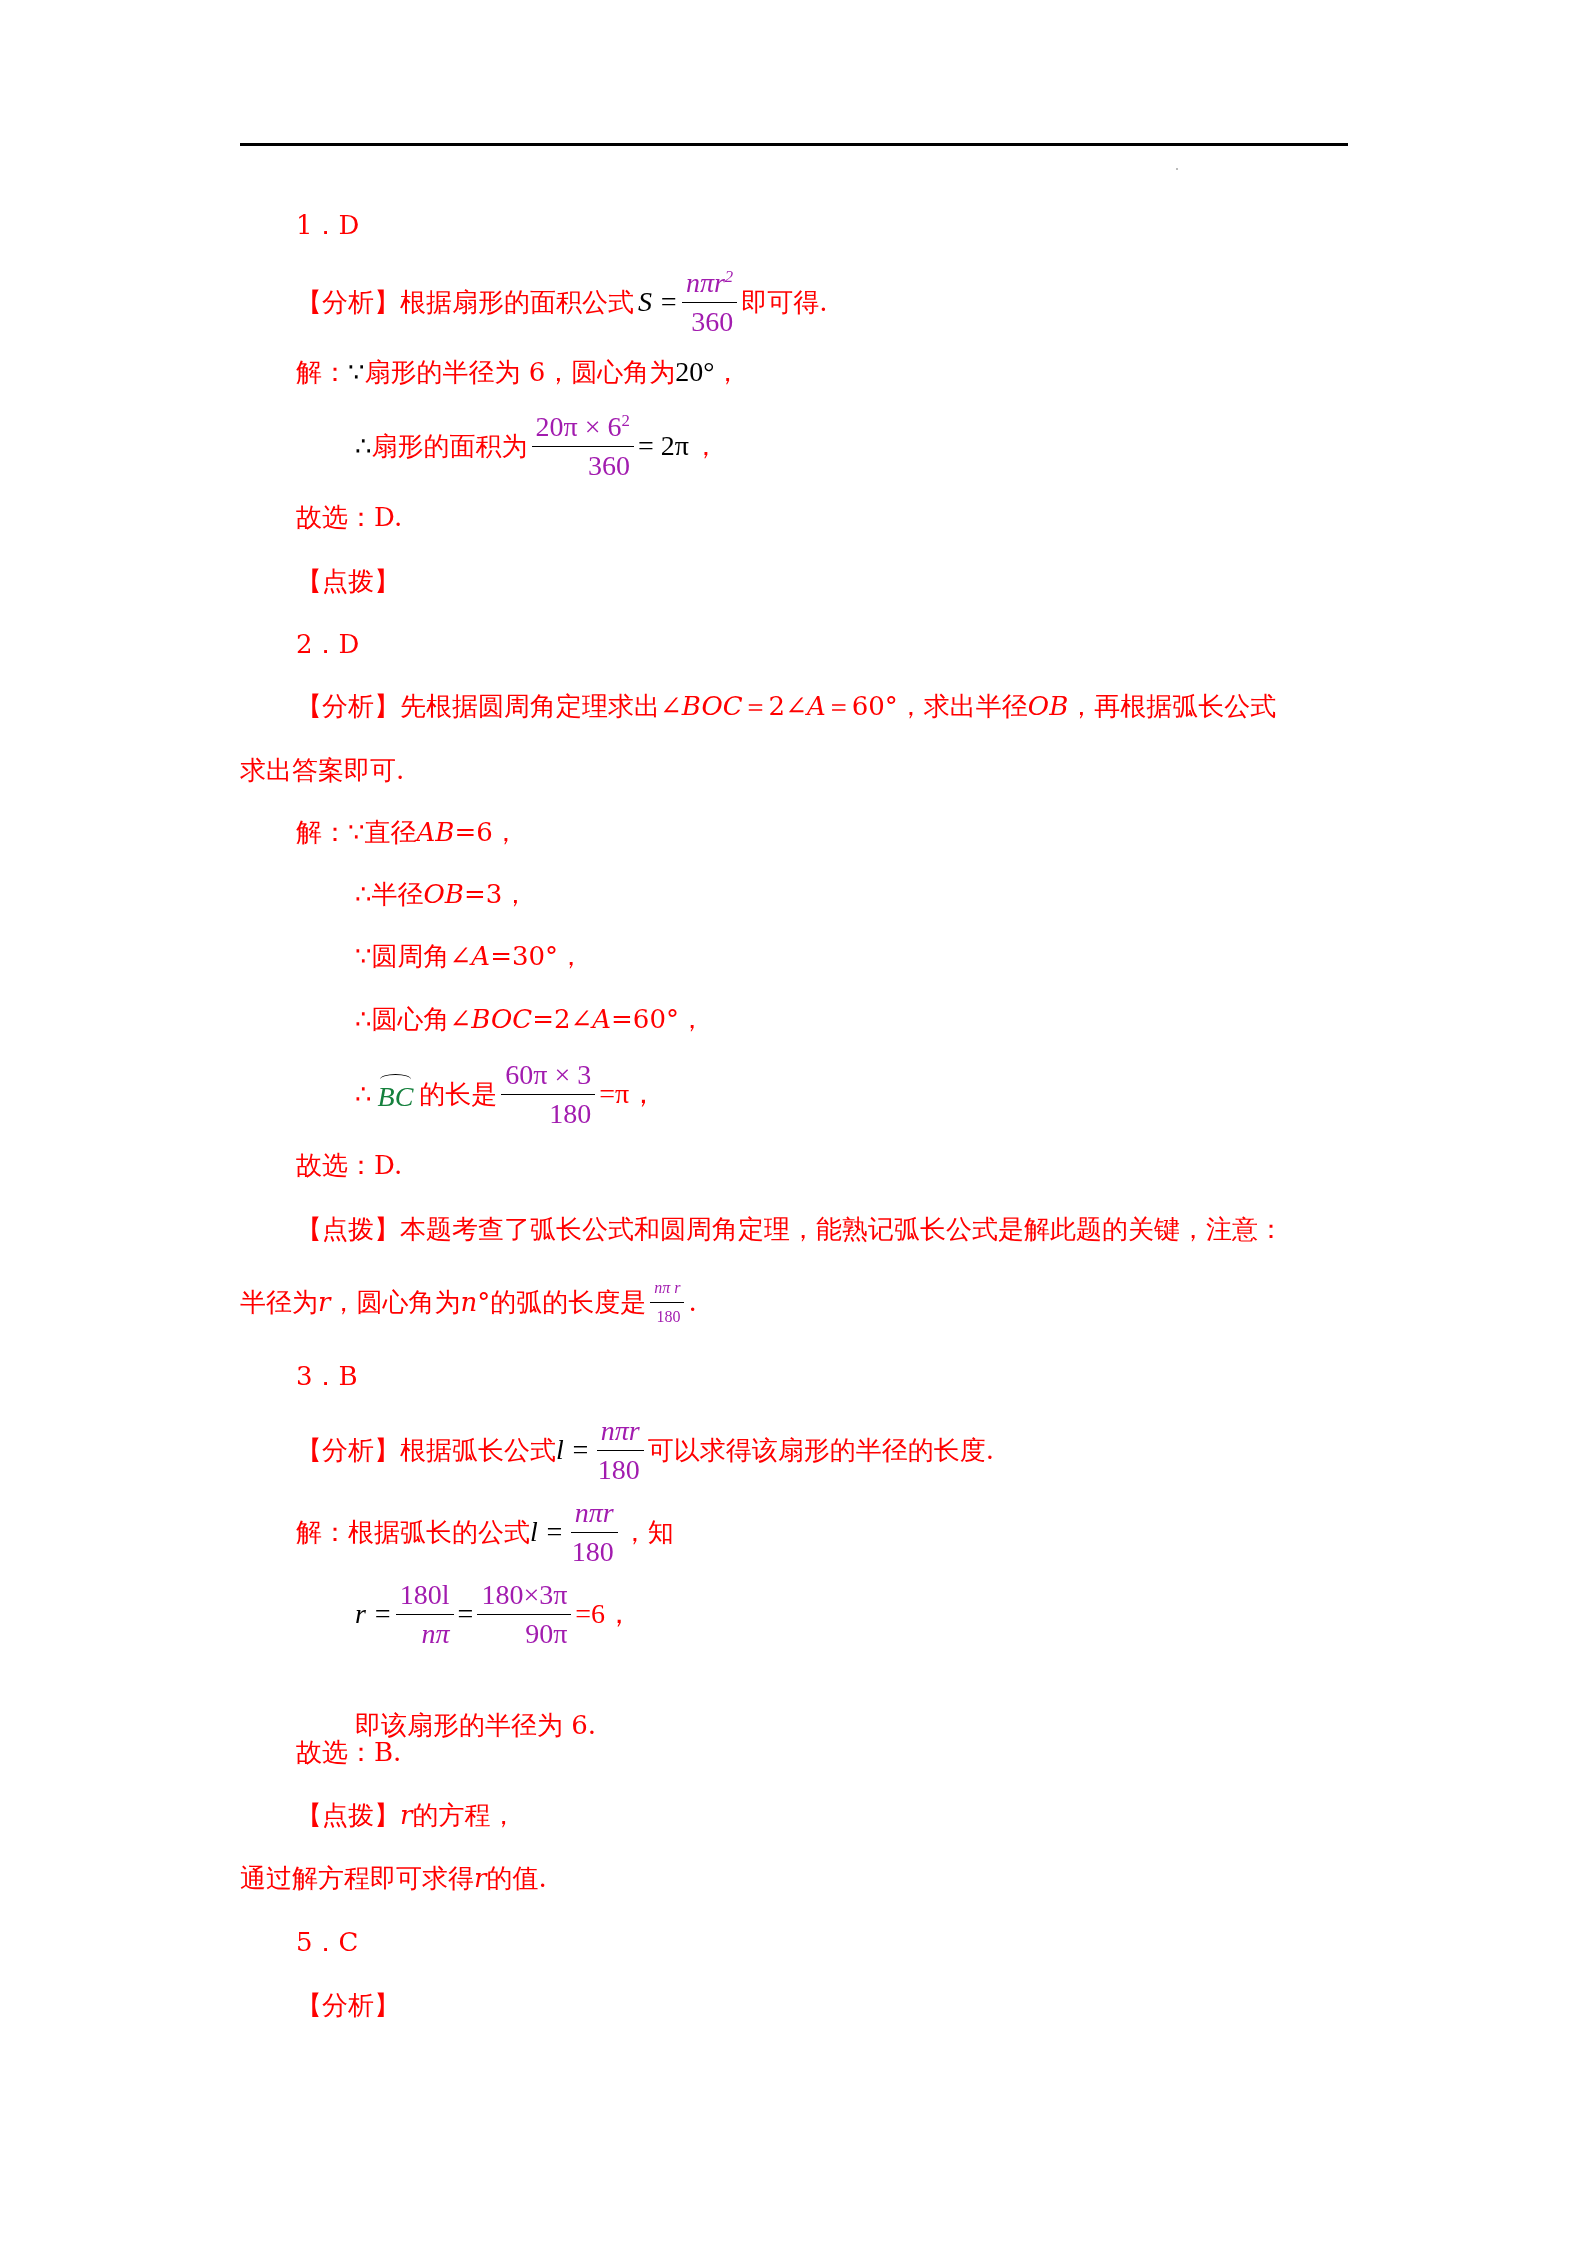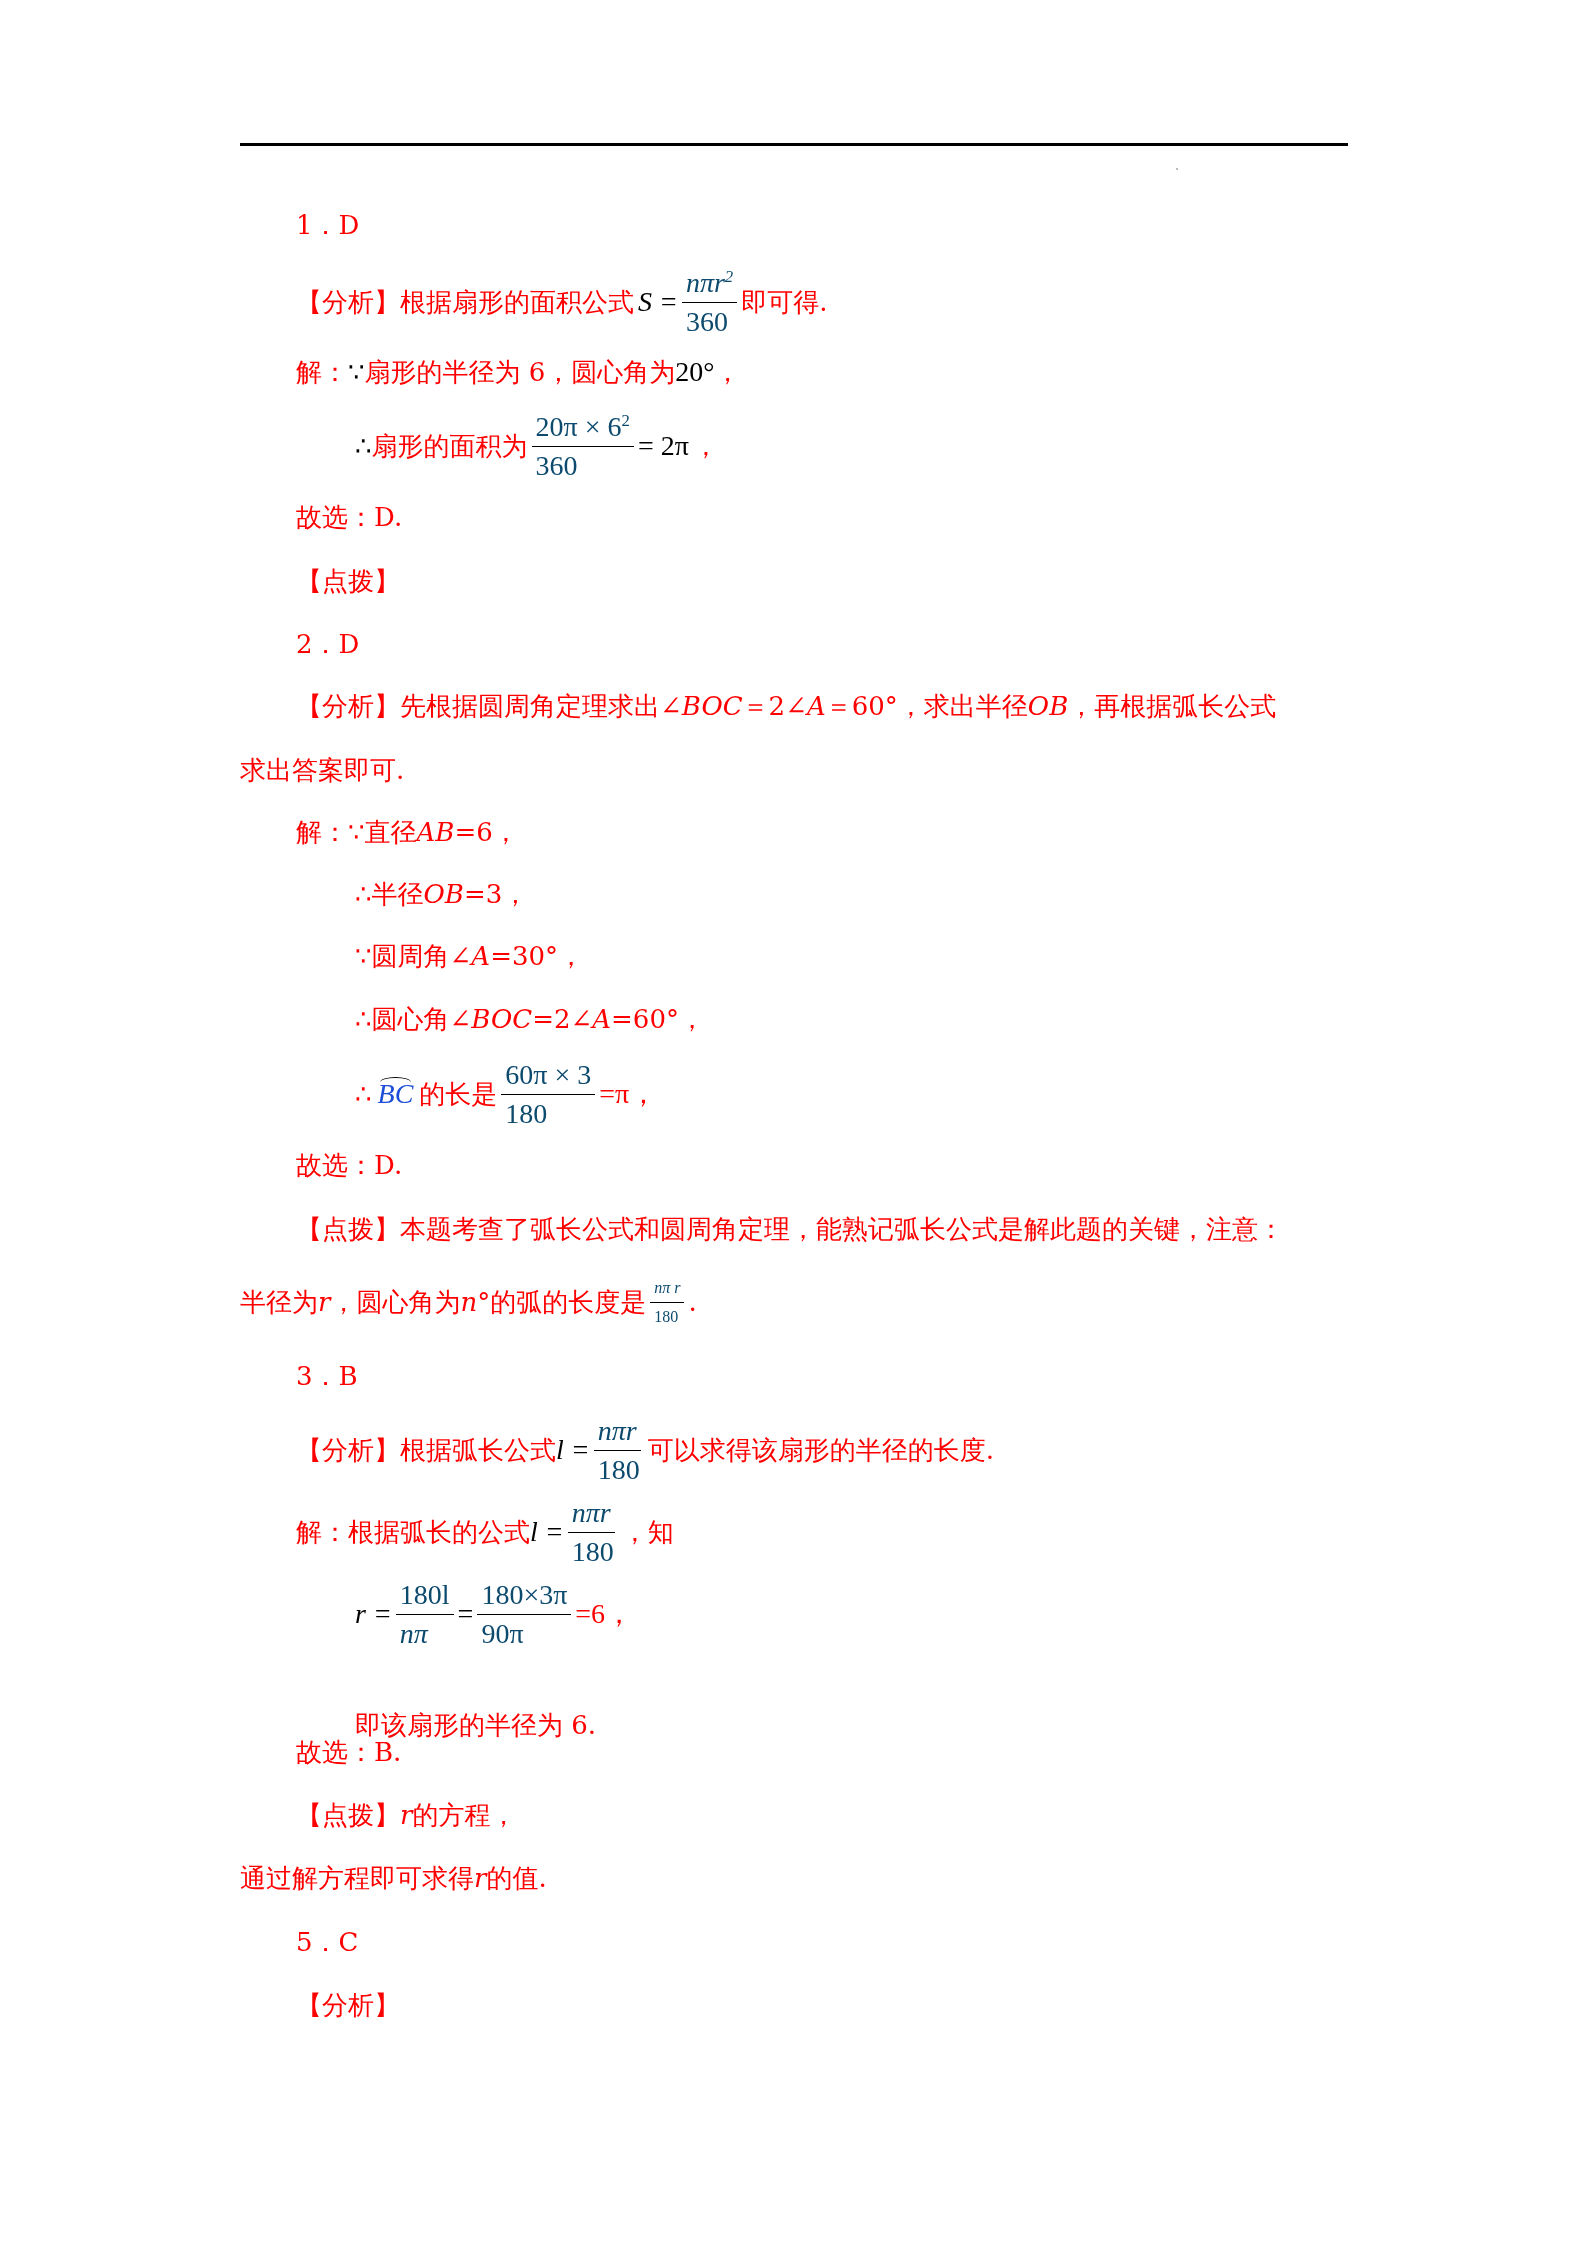--- a/index.html
+++ b/index.html
@@ -9,28 +9,28 @@
   .dot { position: absolute; left: 1176px; top: 168px; width: 2px; height: 2px; background: #bbb; }
   .line { position: absolute; white-space: nowrap; font-size: 26px; line-height: 34px;
           display: flex; align-items: center; color: #ff0000; }
   .ind { left: 296px; }
   .ind2 { left: 355px; }
   .ind3 { left: 355px; }
   .flush { left: 240px; }
   .math { font-family: "Liberation Serif", "DejaVu Serif", serif; color: #000; font-size: 28px; }
   .mathr { font-family: "Liberation Serif", "DejaVu Serif", serif; color: #ff0000; font-size: 28px; }
   .it { font-style: italic; }
-  .frac { display: inline-flex; flex-direction: column; align-items: flex-start; vertical-align: middle;
-          margin: 0 4px; font-family: "Liberation Serif", "DejaVu Serif", serif; color: #0c4a6e; font-size: 28px; line-height: 34px; }
+  .frac { display: inline-flex; flex-direction: column; align-items: flex-end; vertical-align: middle;
+          margin: 0 4px; font-family: "Liberation Serif", "DejaVu Serif", serif; color: #a21caf; font-size: 28px; line-height: 34px; }
   .frac .num { padding: 0 4px 2px 4px; border-bottom: 1.6px solid #000; }
   .frac .den { padding: 2px 4px 0 4px; }
   .frac.small { font-size: 16px; line-height: 24px; }
   .frac.small .num { border-bottom: 1.2px solid #000; }
   sup { font-size: 60%; vertical-align: super; line-height: 0; }
-  .arc { position: relative; display: inline-block; font-style: italic; color: #1d4ed8; font-family: "Liberation Serif", serif; font-size: 28px; padding-top: 0; }
+  .arc { position: relative; display: inline-block; font-style: italic; color: #15803d; font-family: "Liberation Serif", serif; font-size: 28px; padding-top: 6px; }
   .arc::before { content: ""; position: absolute; left: 2px; right: 2px; top: 0; height: 10px;
                  border-top: 1.6px solid #000; border-radius: 50% 50% 0 0; }
   .sym { color: #ff0000; font-size: 26px; }
   .symk { color: #000; font-size: 26px; }
 </style>
 </head>
 <body>
 
 <div class="rule"></div>
 <div class="dot"></div>

